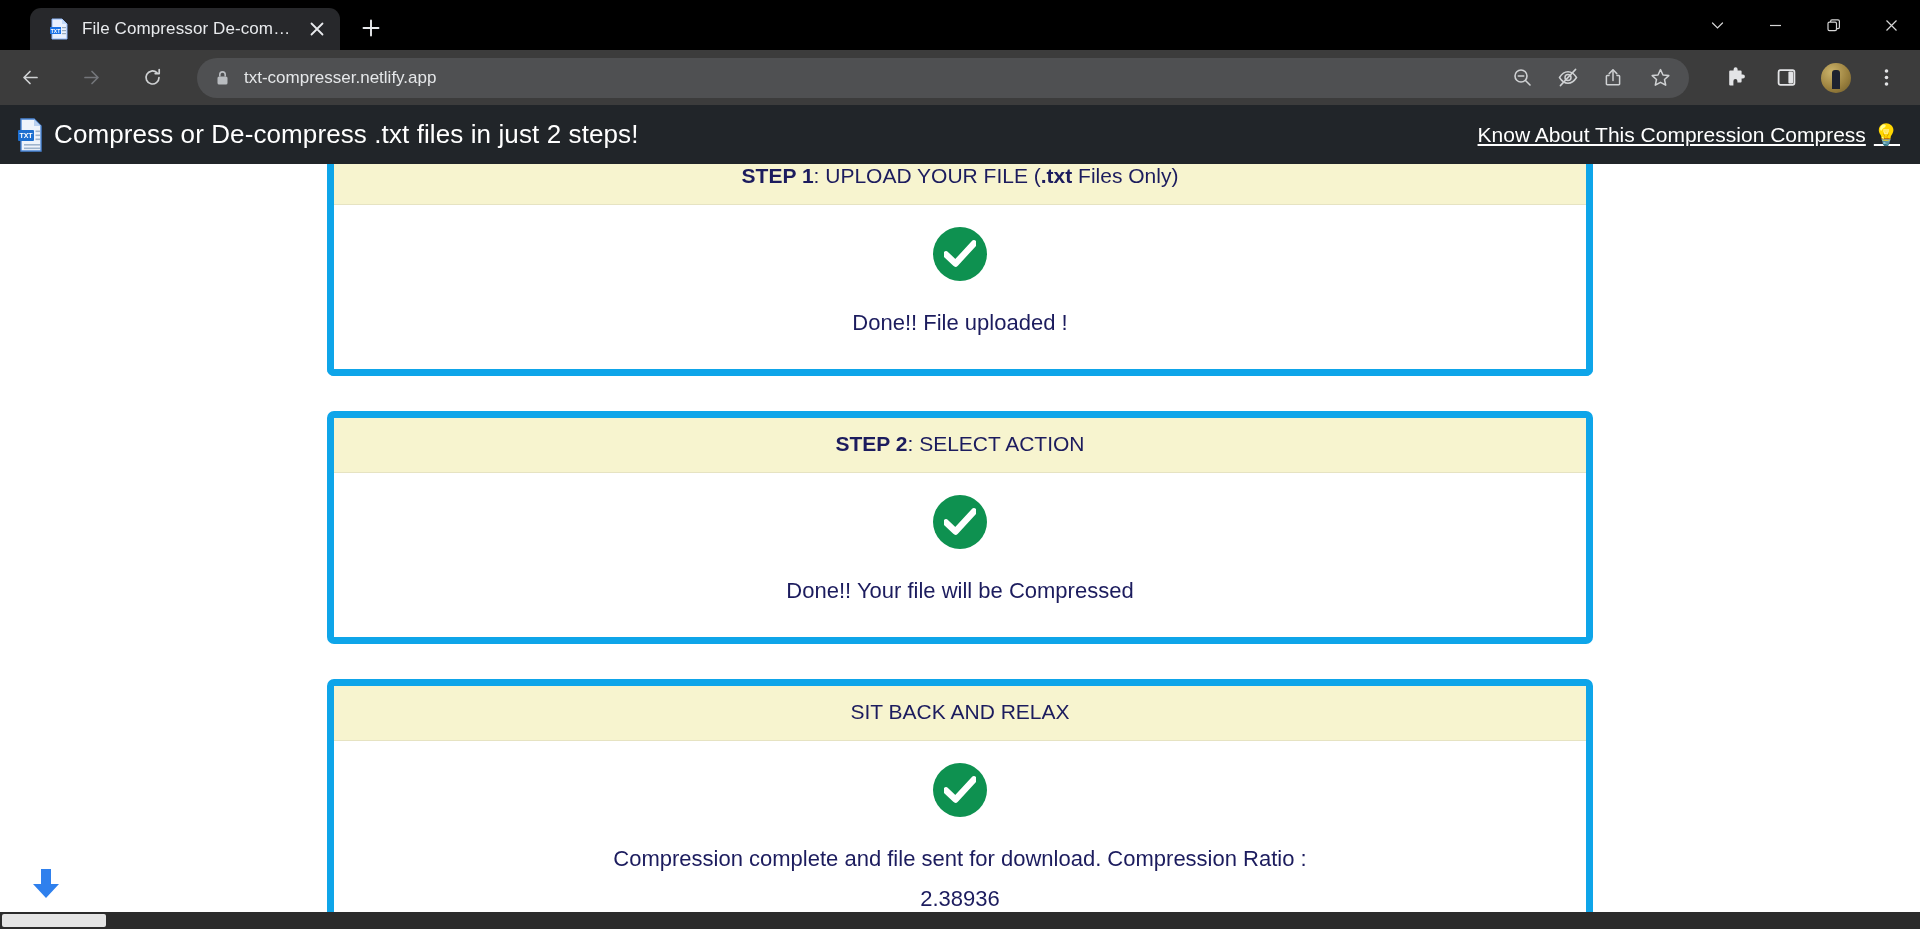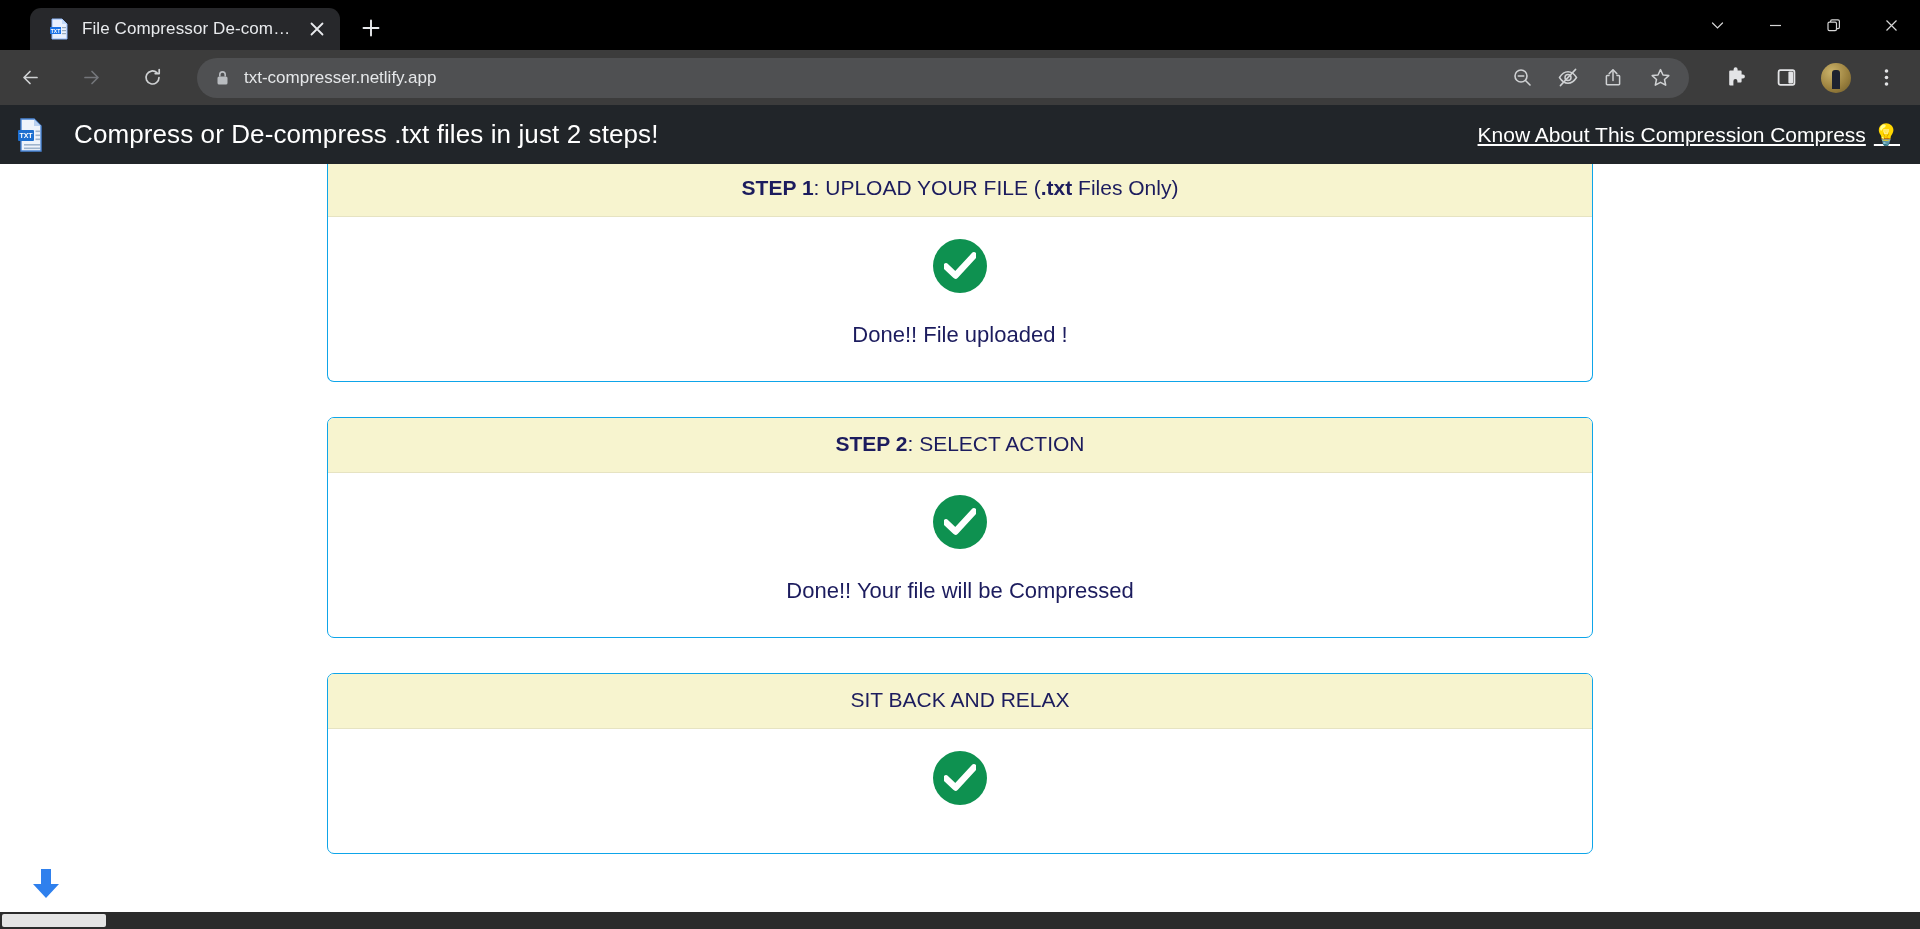--- a/index.html
+++ b/index.html
@@ -86,44 +86,44 @@
   
   .viewport {
     position: absolute; left: 0; top: 105px;
     width: 1920px; height: 824px; background: #ffffff; overflow: hidden;
   }
   .sitebar {
     height: 59px; background: #212529;
     display: flex; align-items: center; justify-content: space-between;
     padding: 0 20px 0 16px;
   }
-  .brand { display: flex; align-items: center; gap: 28px; }
+  .brand { display: flex; align-items: center; gap: 8px; }
   .brand-icon { width: 30px; height: 34px; position: relative; flex: 0 0 auto; }
   .brand-title {
     color: #ffffff; font-size: 26px; letter-spacing: .1px; white-space: nowrap;
   }
   .navlink {
     color: #ffffff; font-size: 21px; display: flex; align-items: center; gap: 8px;
     white-space: nowrap;
   }
   .bulb { font-size: 21px; }
 
   .content { padding-top: 0; }
   .panel {
     width: 1266px; margin: 0 auto 35px auto;
-    border: 1px solid #0ea5e9; border-radius: 7px;
+    border: 7px solid #0ea5e9; border-radius: 7px;
     background: #ffffff; overflow: hidden;
   }
   .panel.first { border-top: none; border-radius: 0 0 7px 7px; }
   .panel-head {
     background: #F7F4CF; border-bottom: 1px solid #e6e3c2;
     text-align: center; padding: 14px 10px 16px 10px;
     color: #1c1c5e; font-size: 21px;
   }
-  .panel.first .panel-head { padding-top: 12px; }
+  .panel.first .panel-head { padding-top: 0; }
   .panel-head b { font-weight: bold; }
   .panel-body {
     padding: 22px 10px 26px 10px; text-align: center;
   }
   .check {
     width: 54px; height: 54px; border-radius: 50%;
     background: #0E9150; margin: 0 auto 22px auto; position: relative;
   }
   .check svg { position: absolute; left: 11px; top: 13px; }
   .msg {
@@ -344,20 +344,21 @@
       <div class="panel">
         <div class="panel-head">
           <span>SIT BACK AND RELAX</span>
         </div>
         <div class="panel-body">
           <div class="check">
             <svg width="32" height="28" viewBox="0 0 32 28">
               <path d="M2 14.5 L11.5 23.5 L30 3.5" fill="none" stroke="#ffffff" stroke-width="6.4" stroke-linecap="round" stroke-linejoin="round"></path>
             </svg>
           </div>
+          <div class="msg">Compression complete and file sent for download. Compression Ratio : 2.38936</div>
         </div>
       </div>
 
     </div>
 
     <div class="dl-arrow">
       <svg width="32" height="36" viewBox="0 0 32 36">
         <path d="M11 2 H21 V17 H29 L16 31 L3 17 H11 Z" fill="#2F80ED"></path>
       </svg>
     </div>

